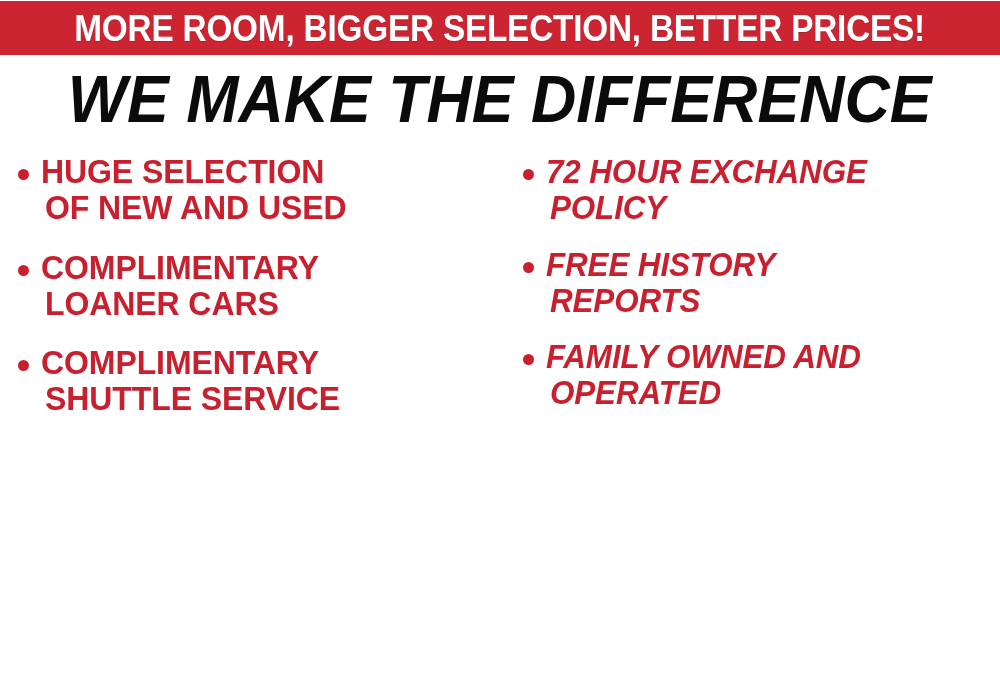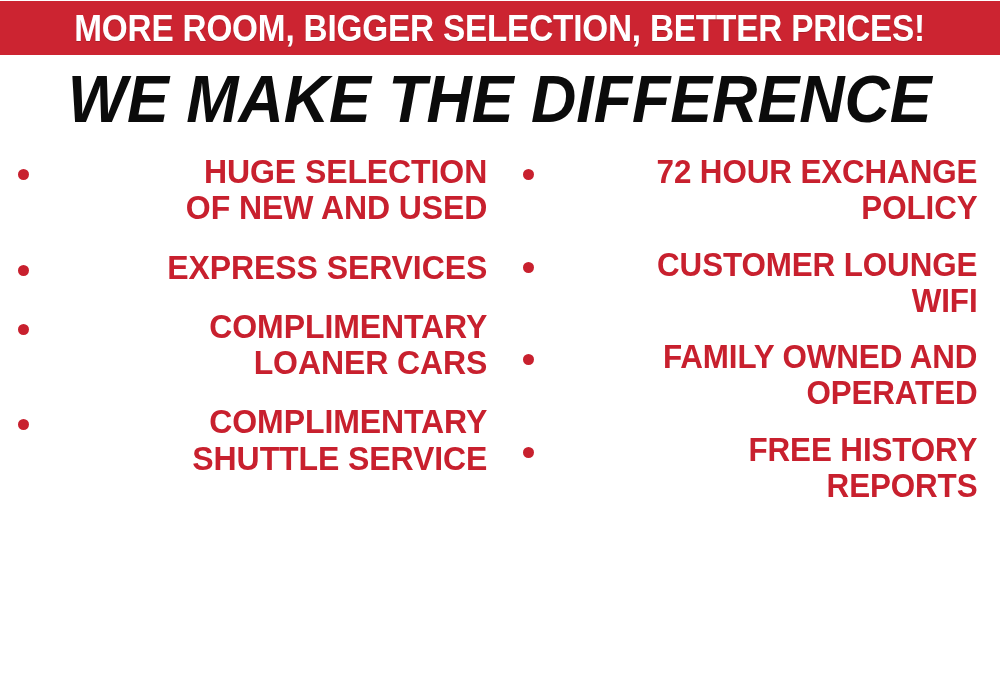--- a/index.html
+++ b/index.html
@@ -70,21 +70,20 @@
 
   
   .columns {
     position: absolute;
     left: 0;
     top: 154px;
     width: 1000px;
     height: 540px;
     display: flex;
     align-items: flex-start;
-    text-align: right;
   }
   .col {
     box-sizing: border-box;
   }
   .col-left {
     width: 505px;
     padding-left: 18px;
     padding-right: 4px;
   }
   .col-right {
@@ -125,20 +124,21 @@
   .bullet-line + .bullet-line {
     margin-left: 4px;
   }
 
   
   .col-right .bullet-line {
     transform: scaleX(0.95);
   }
   .col-right .bullet-item {
     margin-bottom: 20px;
+    font-style: italic;
   }
 </style>
 </head>
 <body>
 
 <div class="poster">
 
   <div class="banner">
     <div class="banner-text">MORE ROOM, BIGGER SELECTION, BETTER PRICES!</div>
   </div>
@@ -152,26 +152,20 @@
         <div class="bullet-item">
           <span class="bullet-dot"></span>
           <div class="bullet-lines">
             <div class="bullet-line">HUGE SELECTION</div>
             <div class="bullet-line">OF NEW AND USED</div>
           </div>
         </div>
         <div class="bullet-item">
           <span class="bullet-dot"></span>
           <div class="bullet-lines">
-            <div class="bullet-line">EXPRESS SERVICES</div>
-          </div>
-        </div>
-        <div class="bullet-item">
-          <span class="bullet-dot"></span>
-          <div class="bullet-lines">
             <div class="bullet-line">COMPLIMENTARY</div>
             <div class="bullet-line">LOANER CARS</div>
           </div>
         </div>
         <div class="bullet-item">
           <span class="bullet-dot"></span>
           <div class="bullet-lines">
             <div class="bullet-line">COMPLIMENTARY</div>
             <div class="bullet-line">SHUTTLE SERVICE</div>
           </div>
@@ -181,34 +175,27 @@
         <div class="bullet-item">
           <span class="bullet-dot"></span>
           <div class="bullet-lines">
             <div class="bullet-line">72 HOUR EXCHANGE</div>
             <div class="bullet-line">POLICY</div>
           </div>
         </div>
         <div class="bullet-item">
           <span class="bullet-dot"></span>
           <div class="bullet-lines">
-            <div class="bullet-line">CUSTOMER LOUNGE</div>
-            <div class="bullet-line">WIFI</div>
+            <div class="bullet-line">FREE HISTORY</div>
+            <div class="bullet-line">REPORTS</div>
           </div>
         </div>
         <div class="bullet-item">
           <span class="bullet-dot"></span>
           <div class="bullet-lines">
             <div class="bullet-line">FAMILY OWNED AND</div>
             <div class="bullet-line">OPERATED</div>
           </div>
         </div>
-        <div class="bullet-item">
-          <span class="bullet-dot"></span>
-          <div class="bullet-lines">
-            <div class="bullet-line">FREE HISTORY</div>
-            <div class="bullet-line">REPORTS</div>
-          </div>
-        </div>
       </div>
   </div>
 
 </div>
 
 </body></html>

